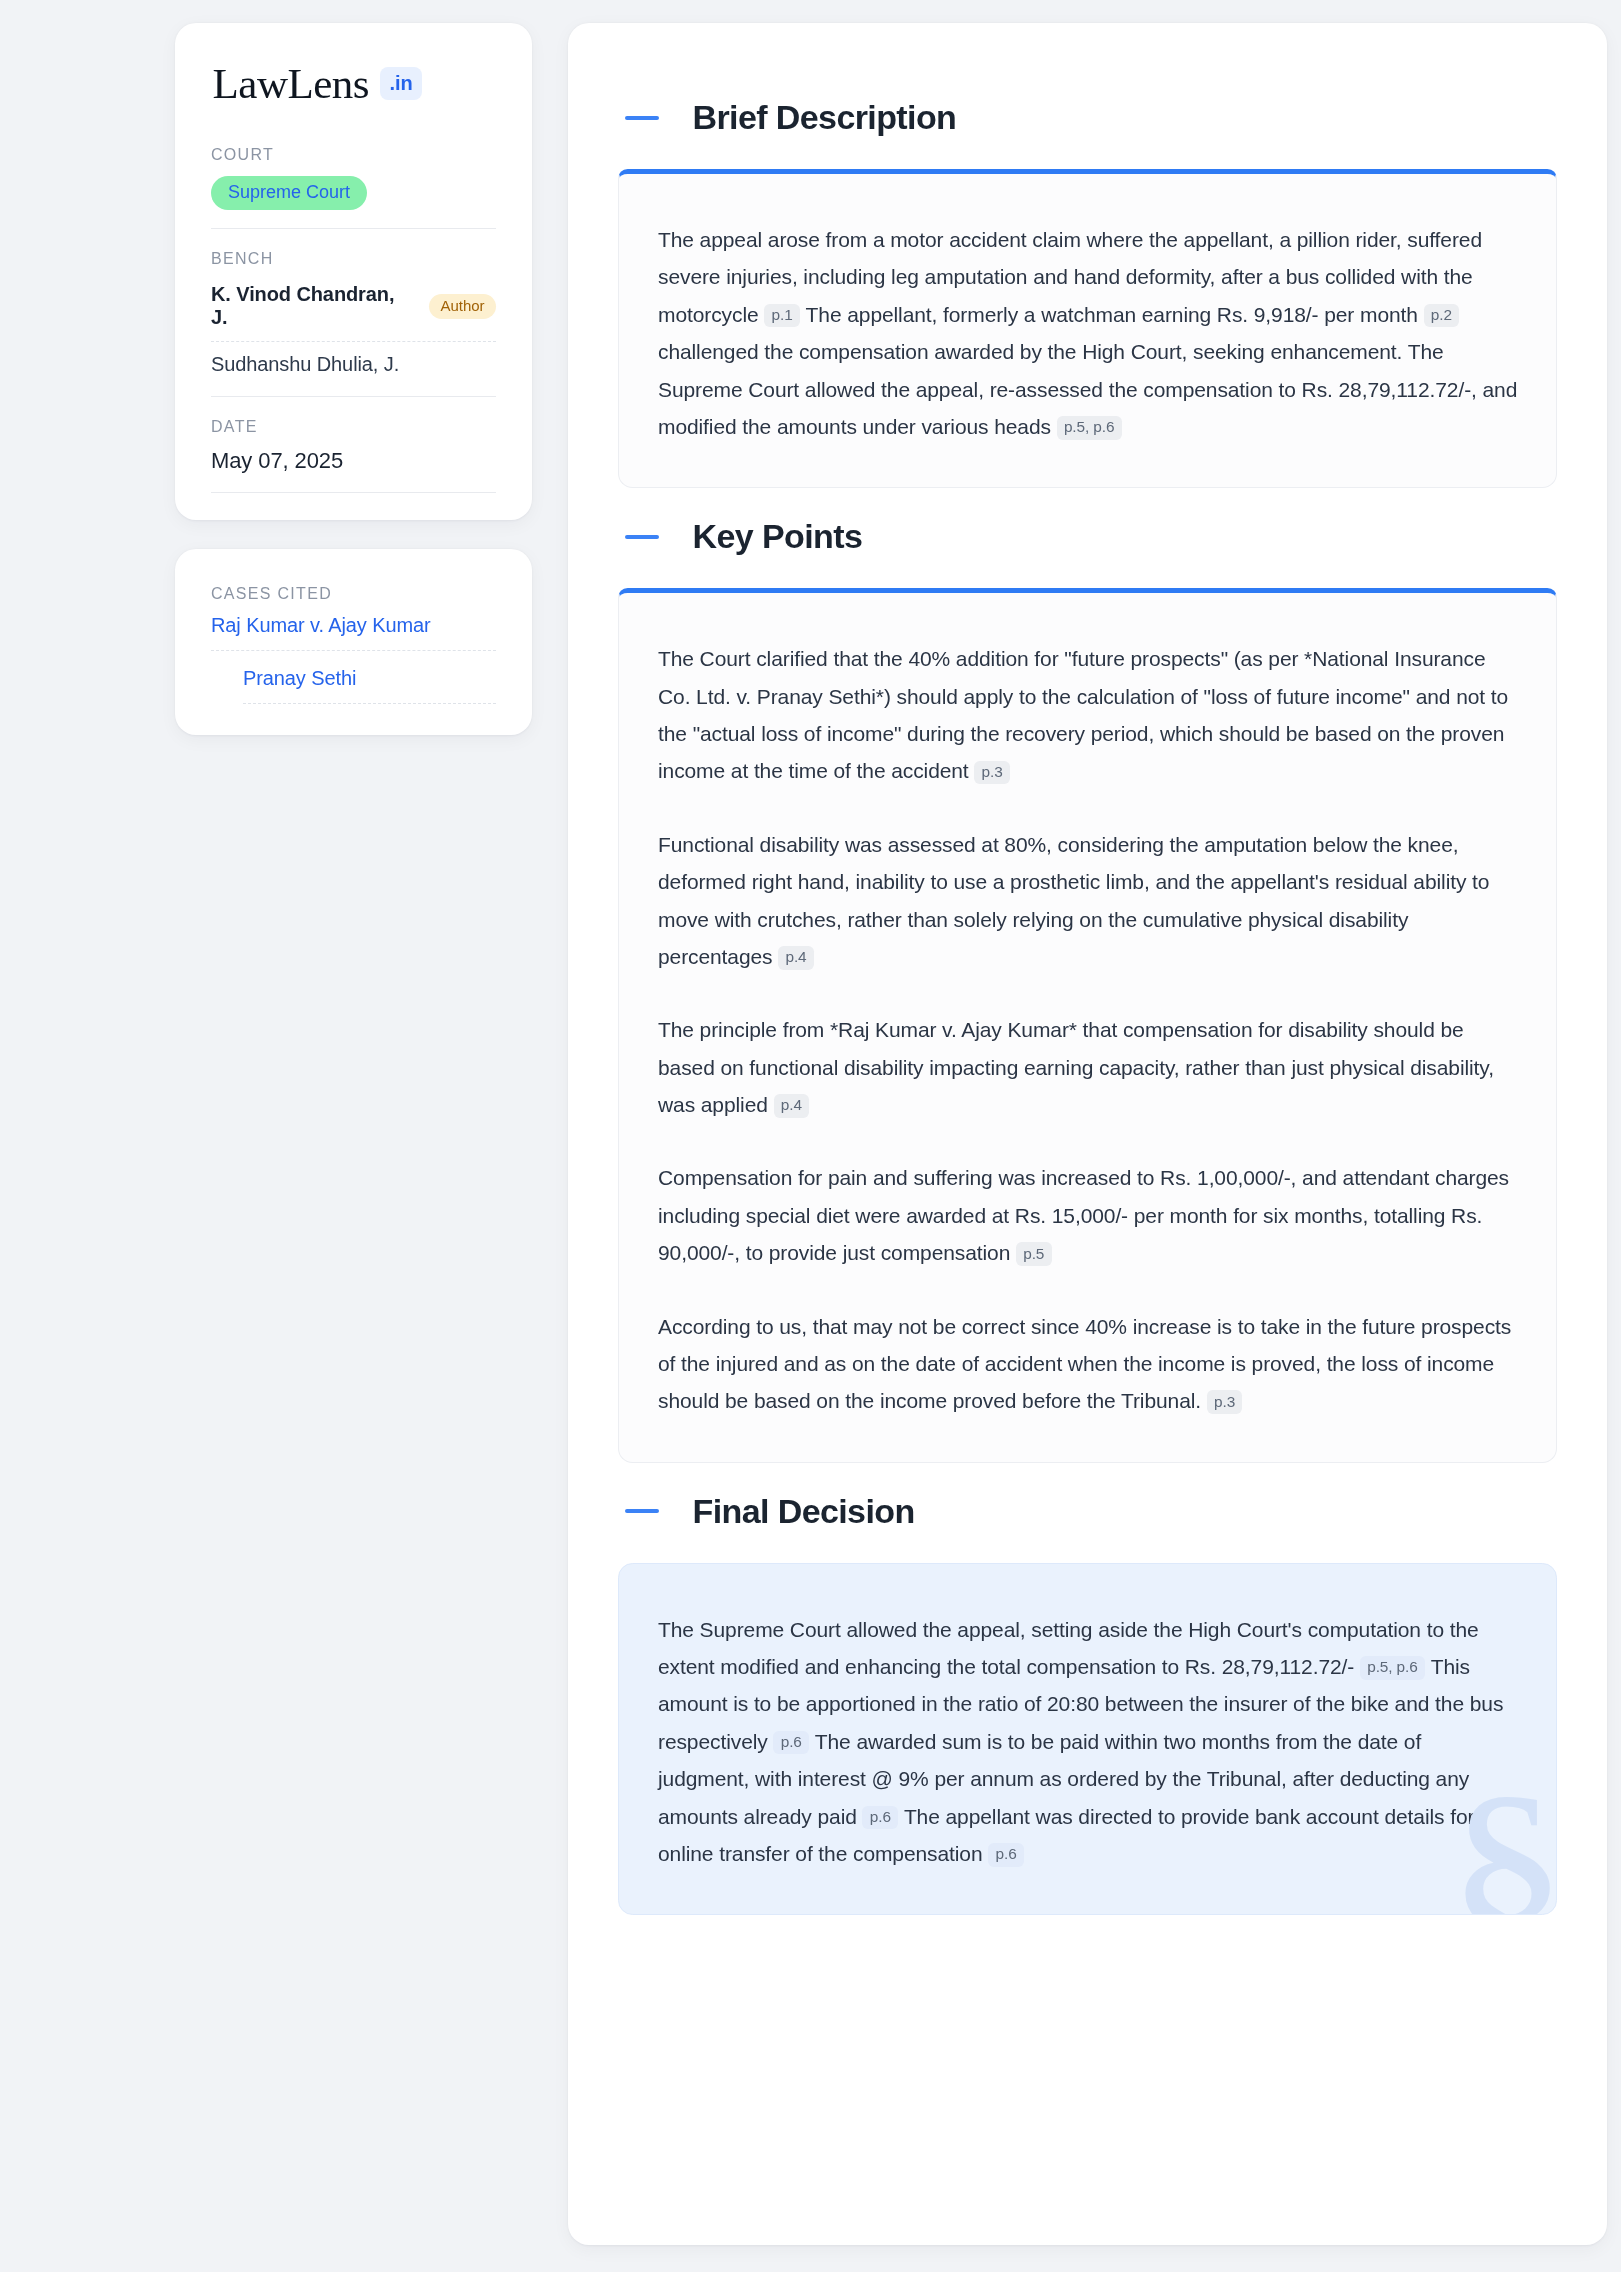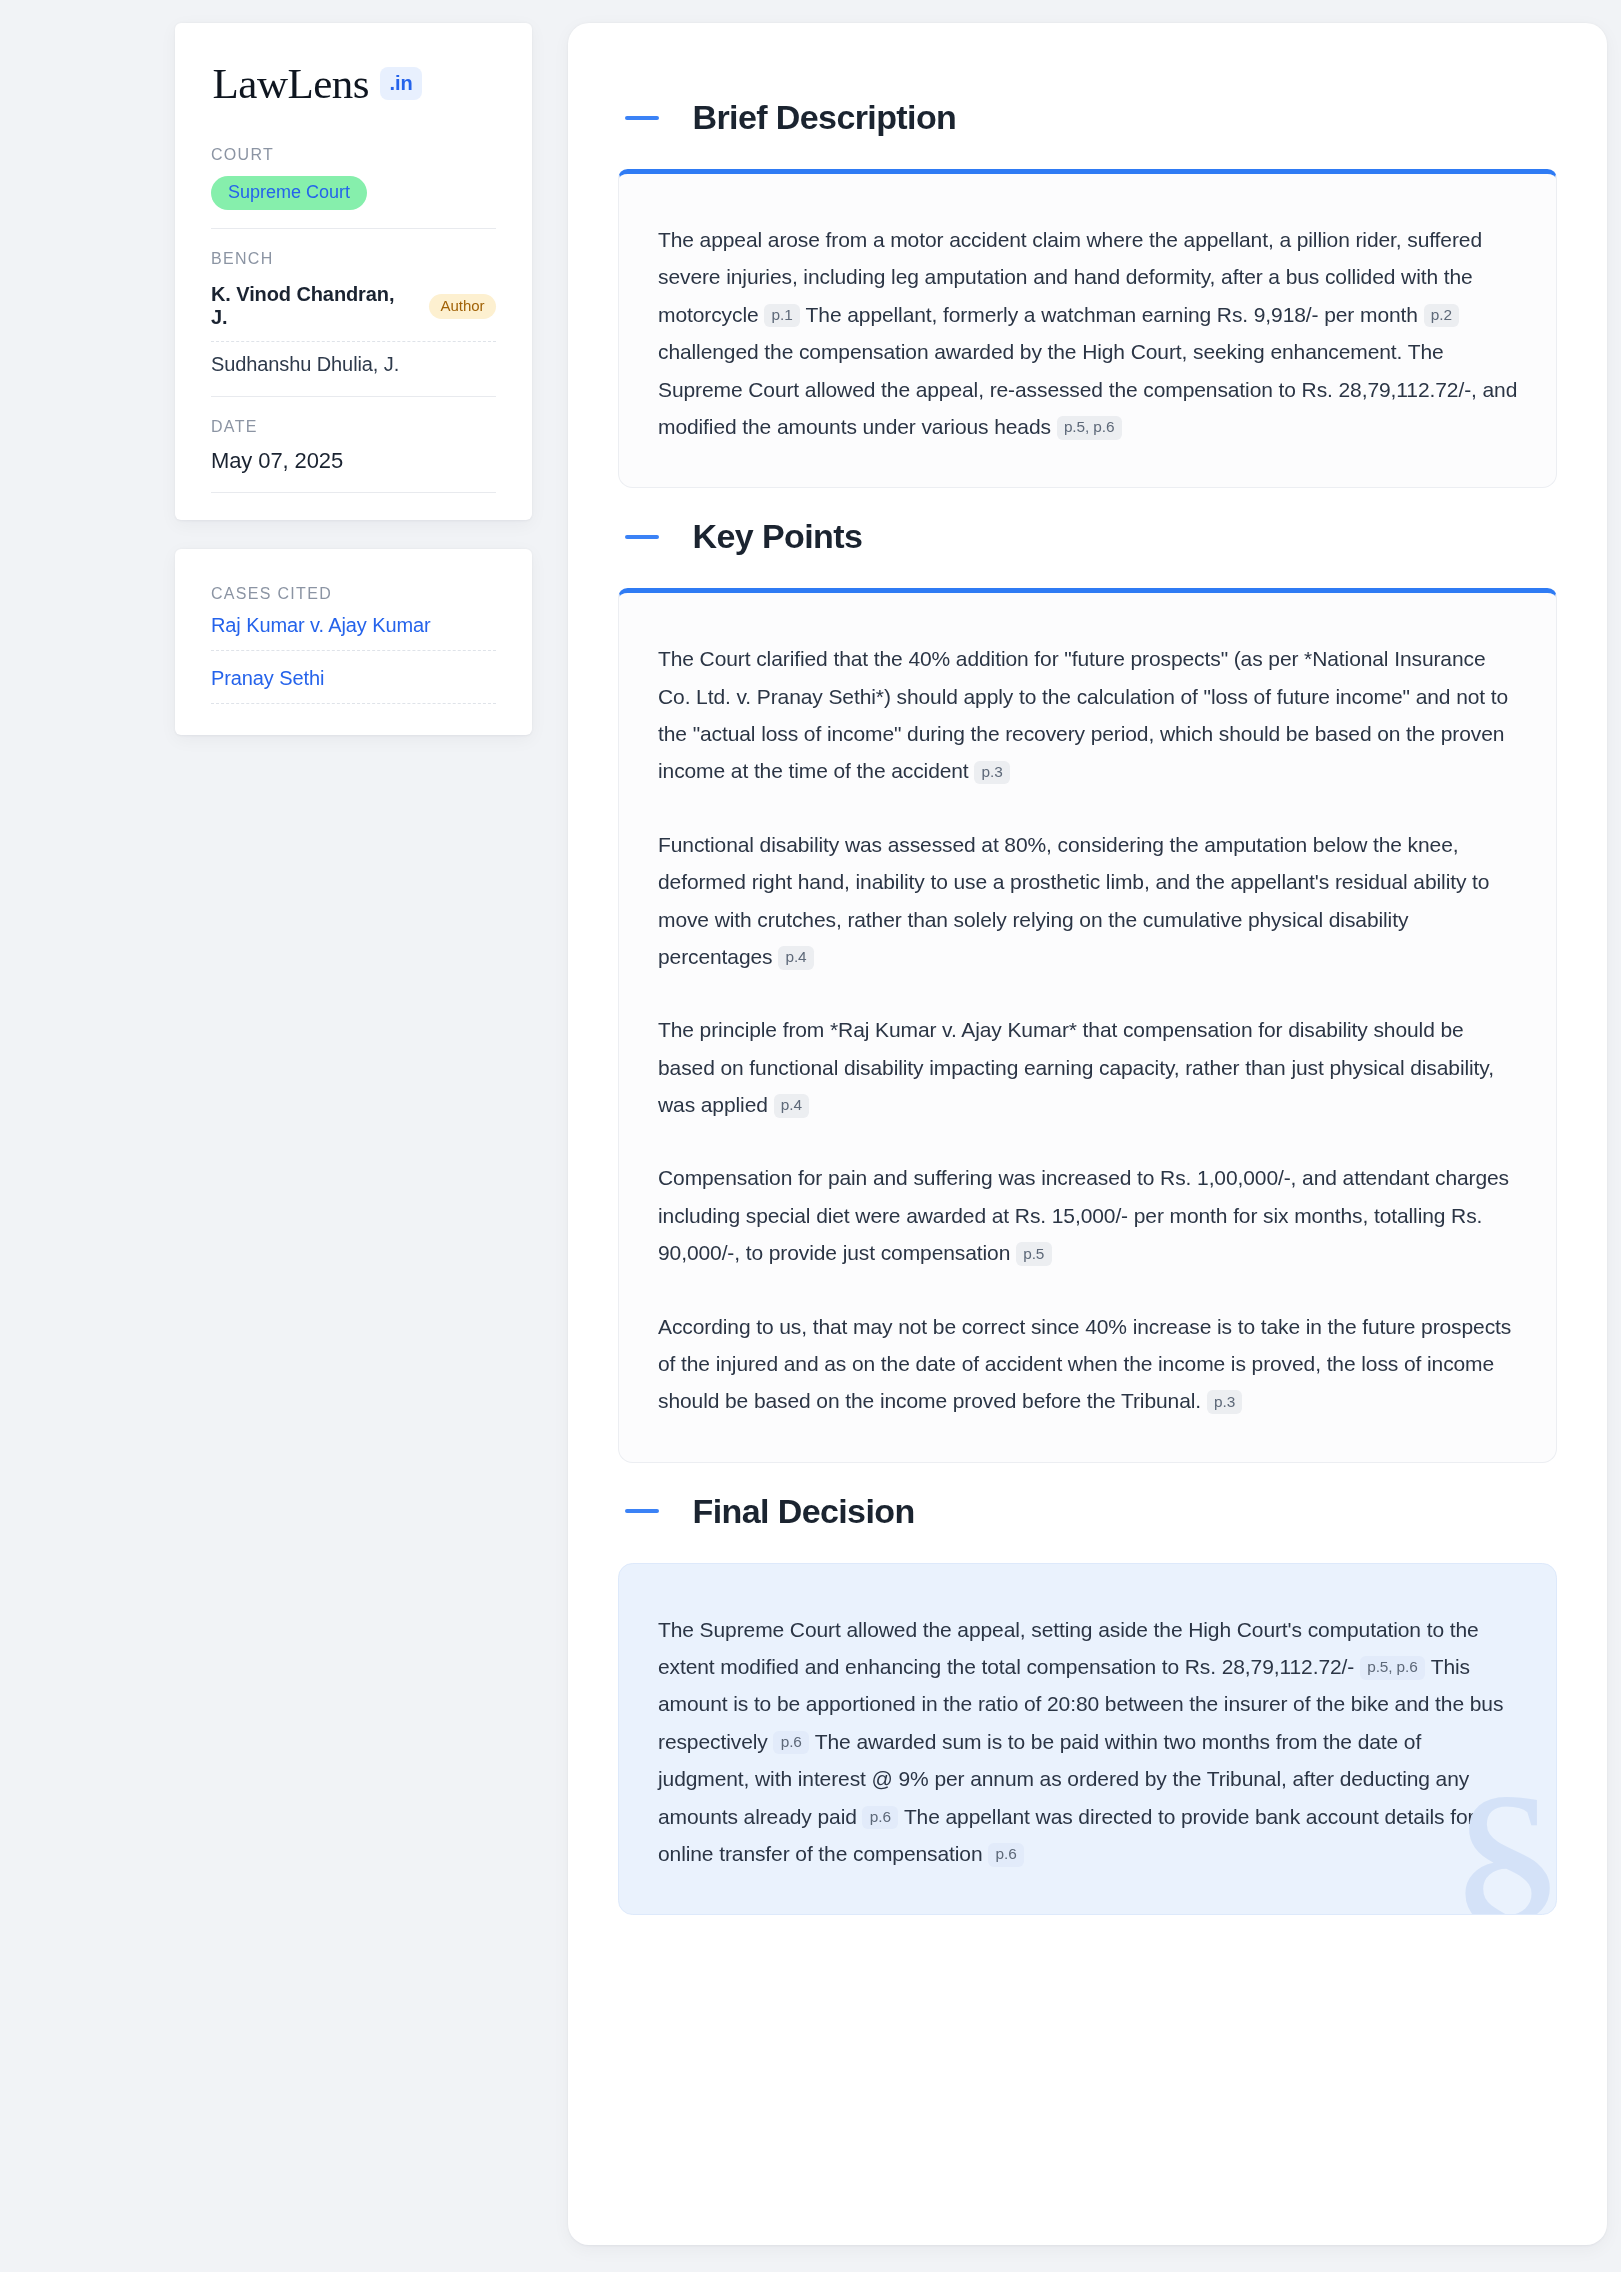--- a/index.html
+++ b/index.html
@@ -25,21 +25,21 @@
   .sidebar {
     width: 357px;
     flex: 0 0 357px;
     display: flex;
     flex-direction: column;
     gap: 29px;
   }
 
   .card {
     background: #ffffff;
-    border-radius: 6px;
+    border-radius: 21px;
     box-shadow: 0 0.8px 2.4px rgba(16,24,40,0.05), 0 4.9px 18px rgba(16,24,40,0.045);
   }
 
   .sidebar-card { padding: 39px 36px 27.6px 36px; }
 
   .brand {
     display: flex;
     align-items: center;
     gap: 11.4px;
     margin-bottom: 41px;
@@ -124,21 +124,21 @@
     display: block;
     font-size: 20px;
     font-weight: normal;
     color: #2563eb;
     text-decoration: none;
     padding-bottom: 13px;
     border-bottom: 0.8px dashed #dfe3e9;
     margin-bottom: 15.4px;
     letter-spacing: -0.1px;
   }
-  .cited-item:last-child { margin-bottom: 3.2px; }
+  .cited-item:last-child { margin-bottom: 3.2px; margin-left: 32px; }
 
   
   .main {
     flex: 1 1 auto;
     background: #ffffff;
     border-radius: 21px;
     box-shadow: 0 0.8px 2.4px rgba(16,24,40,0.05), 0 4.9px 18px rgba(16,24,40,0.045);
     padding: 75px 50px 78px 50px;
     min-height: 2222px;
   }

